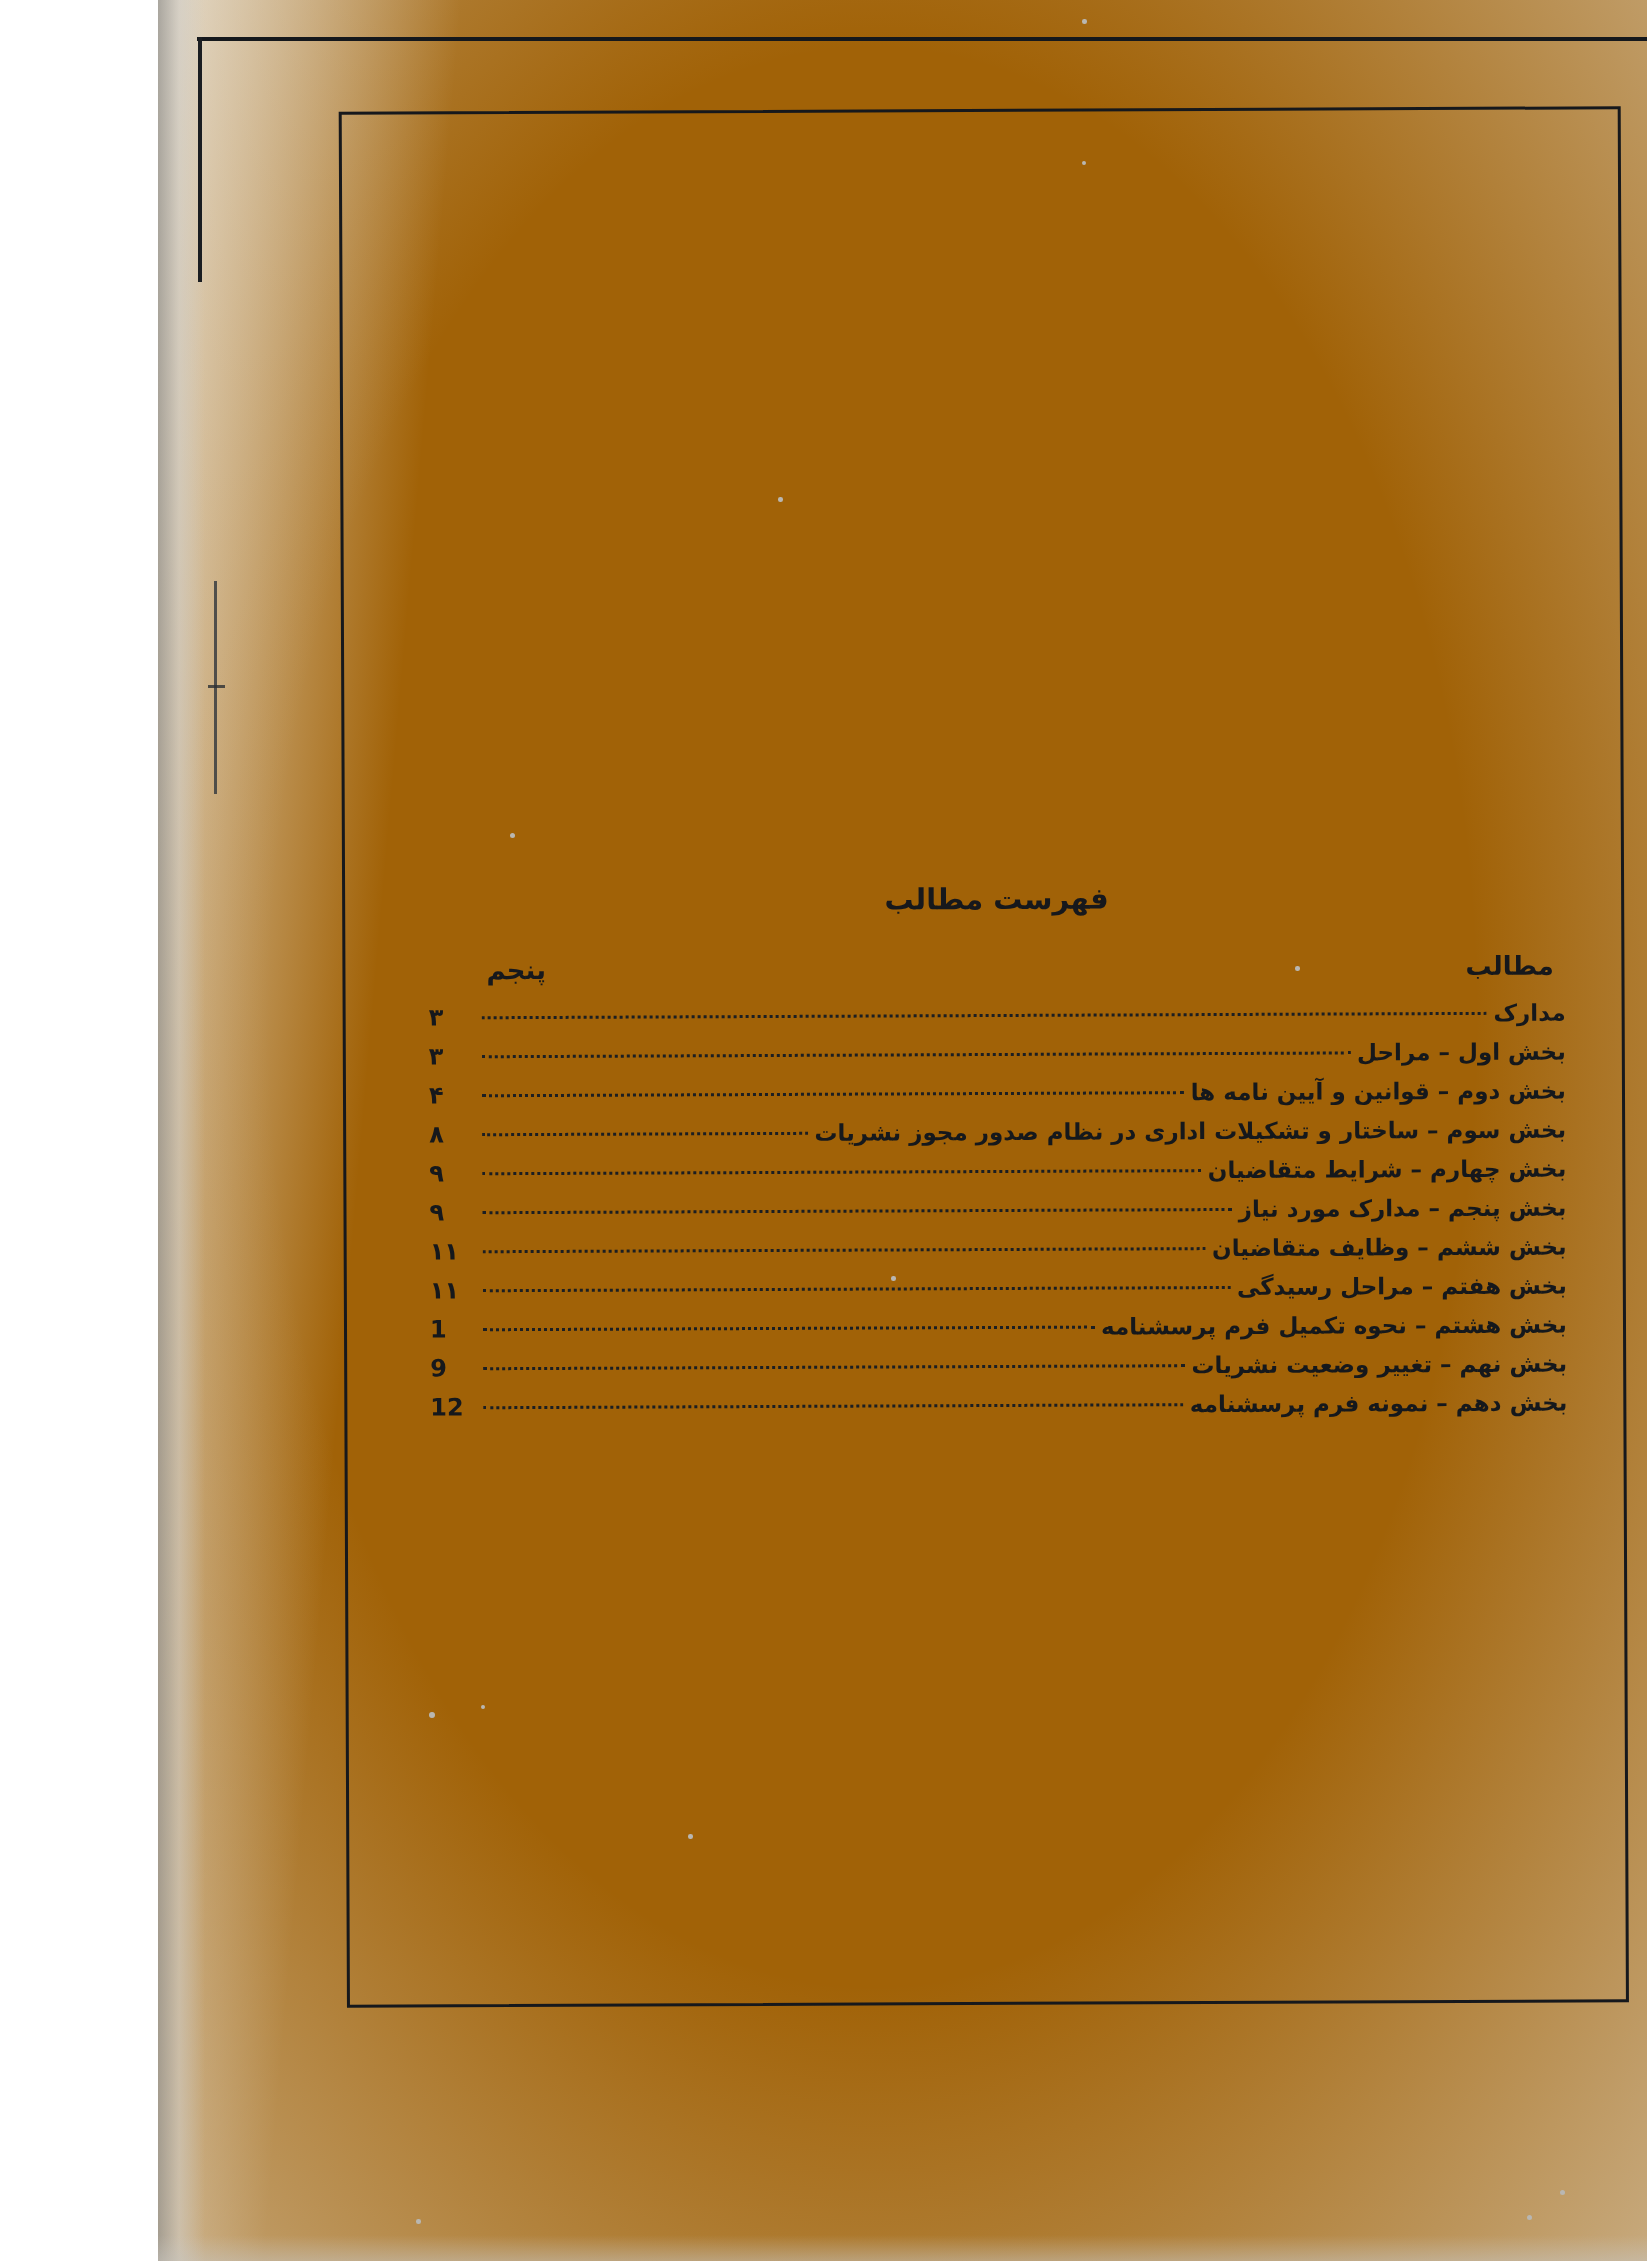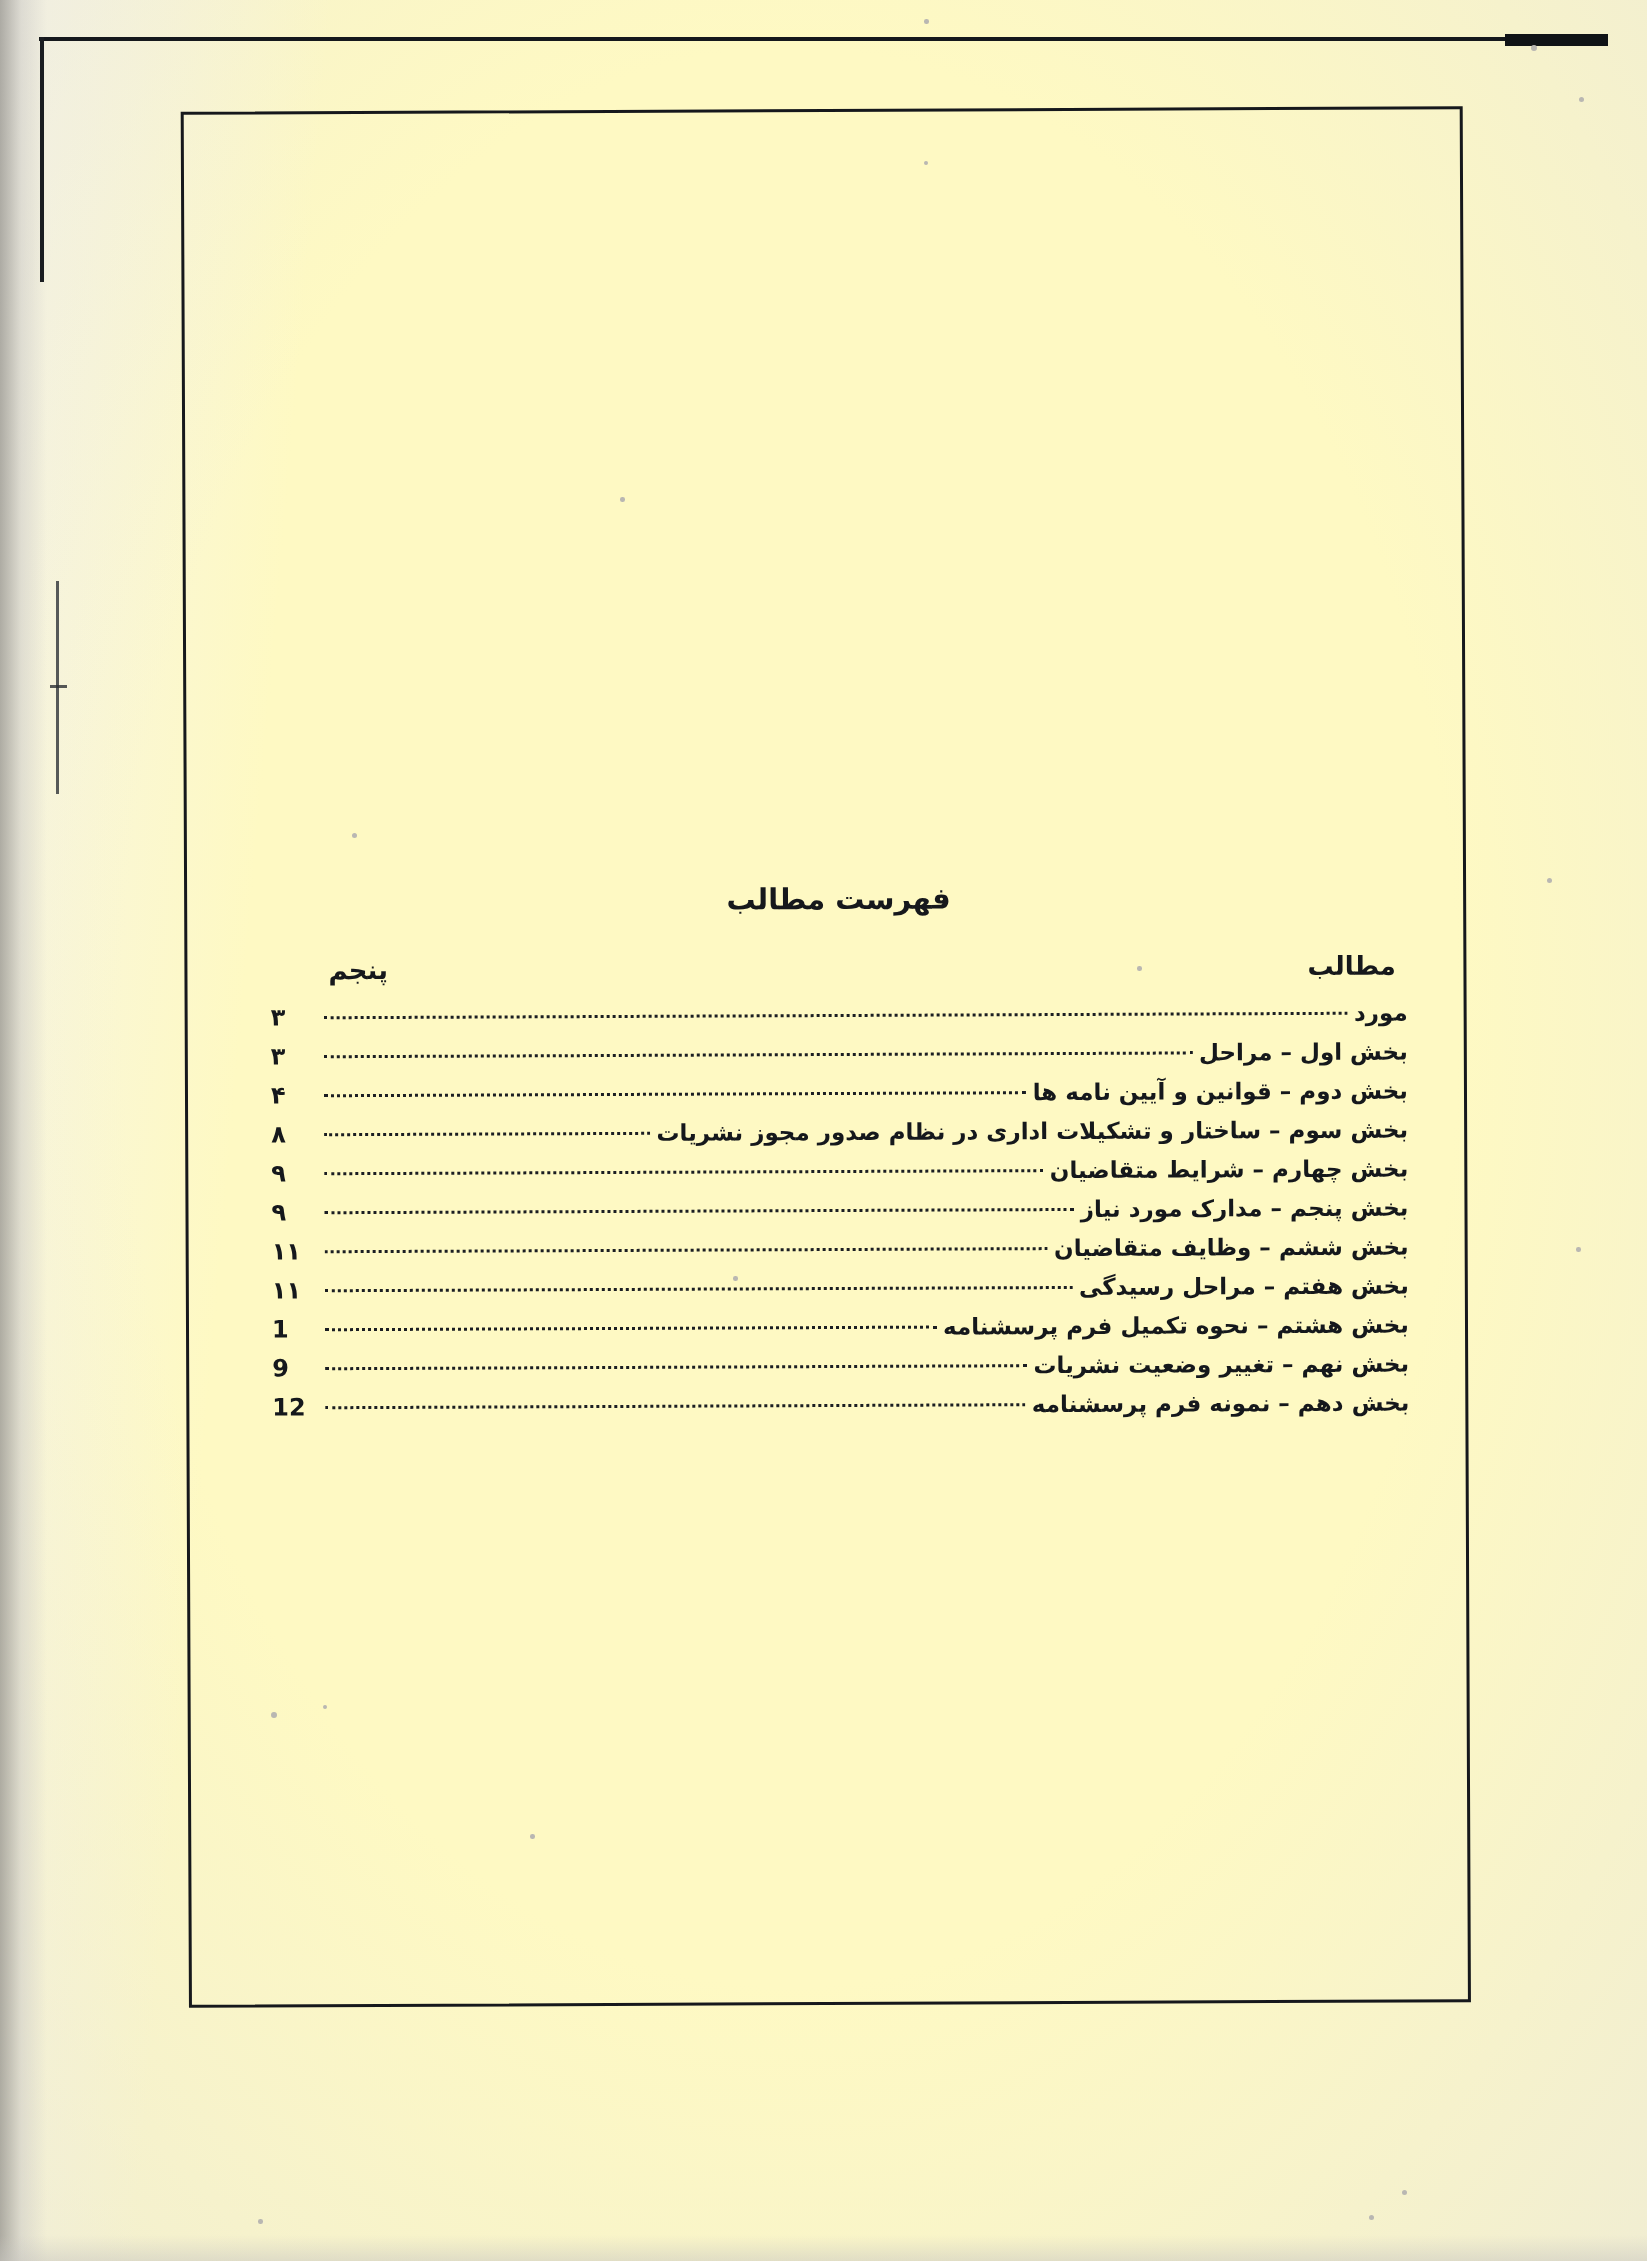--- a/index.html
+++ b/index.html
@@ -5,23 +5,23 @@
   html, body {
     margin: 0;
     padding: 0;
     background: #ffffff;
   }
   body {
     font-family: "DejaVu Sans", "Liberation Sans", sans-serif;
   }
   .page {
     position: relative;
-    width: 1647px;
+    width: 1489px;
     height: 2261px;
-    background: #fef9c3;
+    background: #a16207;
     overflow: hidden;
   }
 
   
   .paper-tint {
     position: absolute;
     inset: 0;
     background:
       radial-gradient(ellipse at 48% 45%, rgba(255,255,255,0) 55%, rgba(230,228,222,0.55) 100%),
       linear-gradient(95deg, rgba(244,243,238,0.8) 0%, rgba(255,255,255,0) 18%);
@@ -211,21 +211,21 @@
     <div class="toc-title">فهرست مطالب</div>
 
     <div class="toc-header-row">
       <div class="toc-header-col-page">مطالب</div>
       <div class="toc-header-col-title">پنجم</div>
     </div>
 
     <ul class="toc-list">
 
       <li class="toc-row">
-        <span class="label">مورد</span>
+        <span class="label">مدارک</span>
         <span class="leader"></span>
         <span class="page-no">۳</span>
       </li>
 
       <li class="toc-row">
         <span class="label">بخش اول – مراحل</span>
         <span class="leader"></span>
         <span class="page-no">۳</span>
       </li>
 

